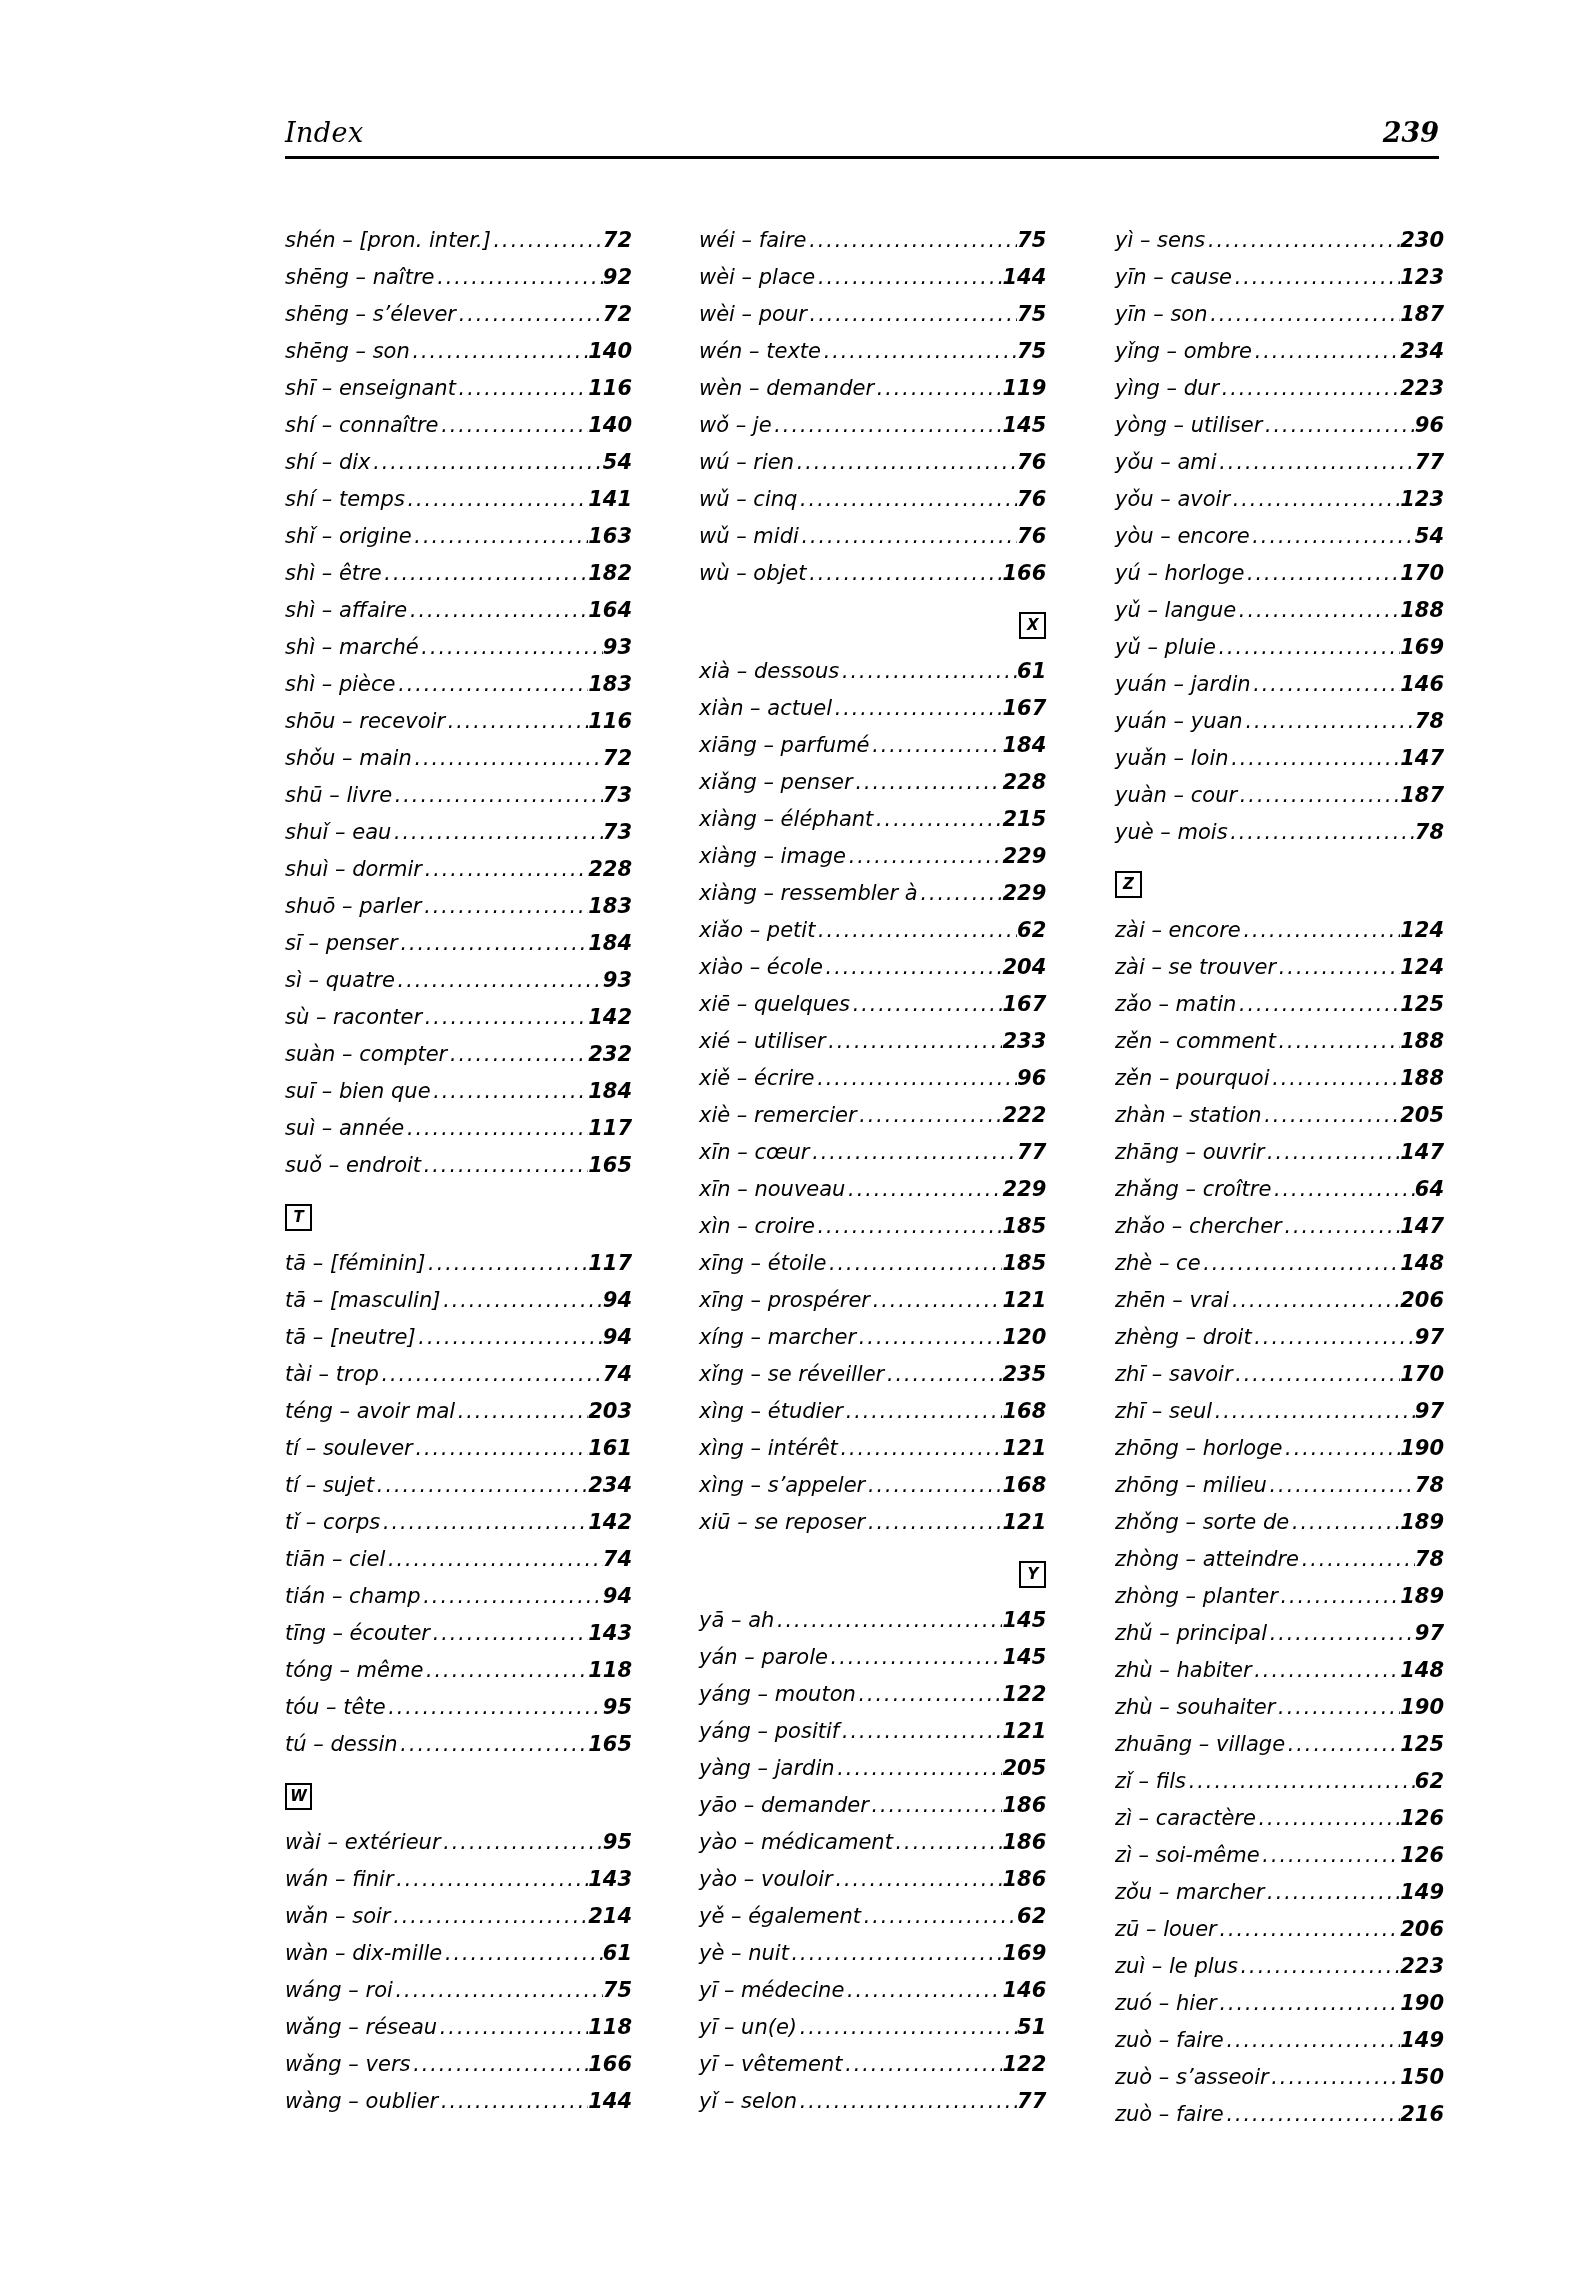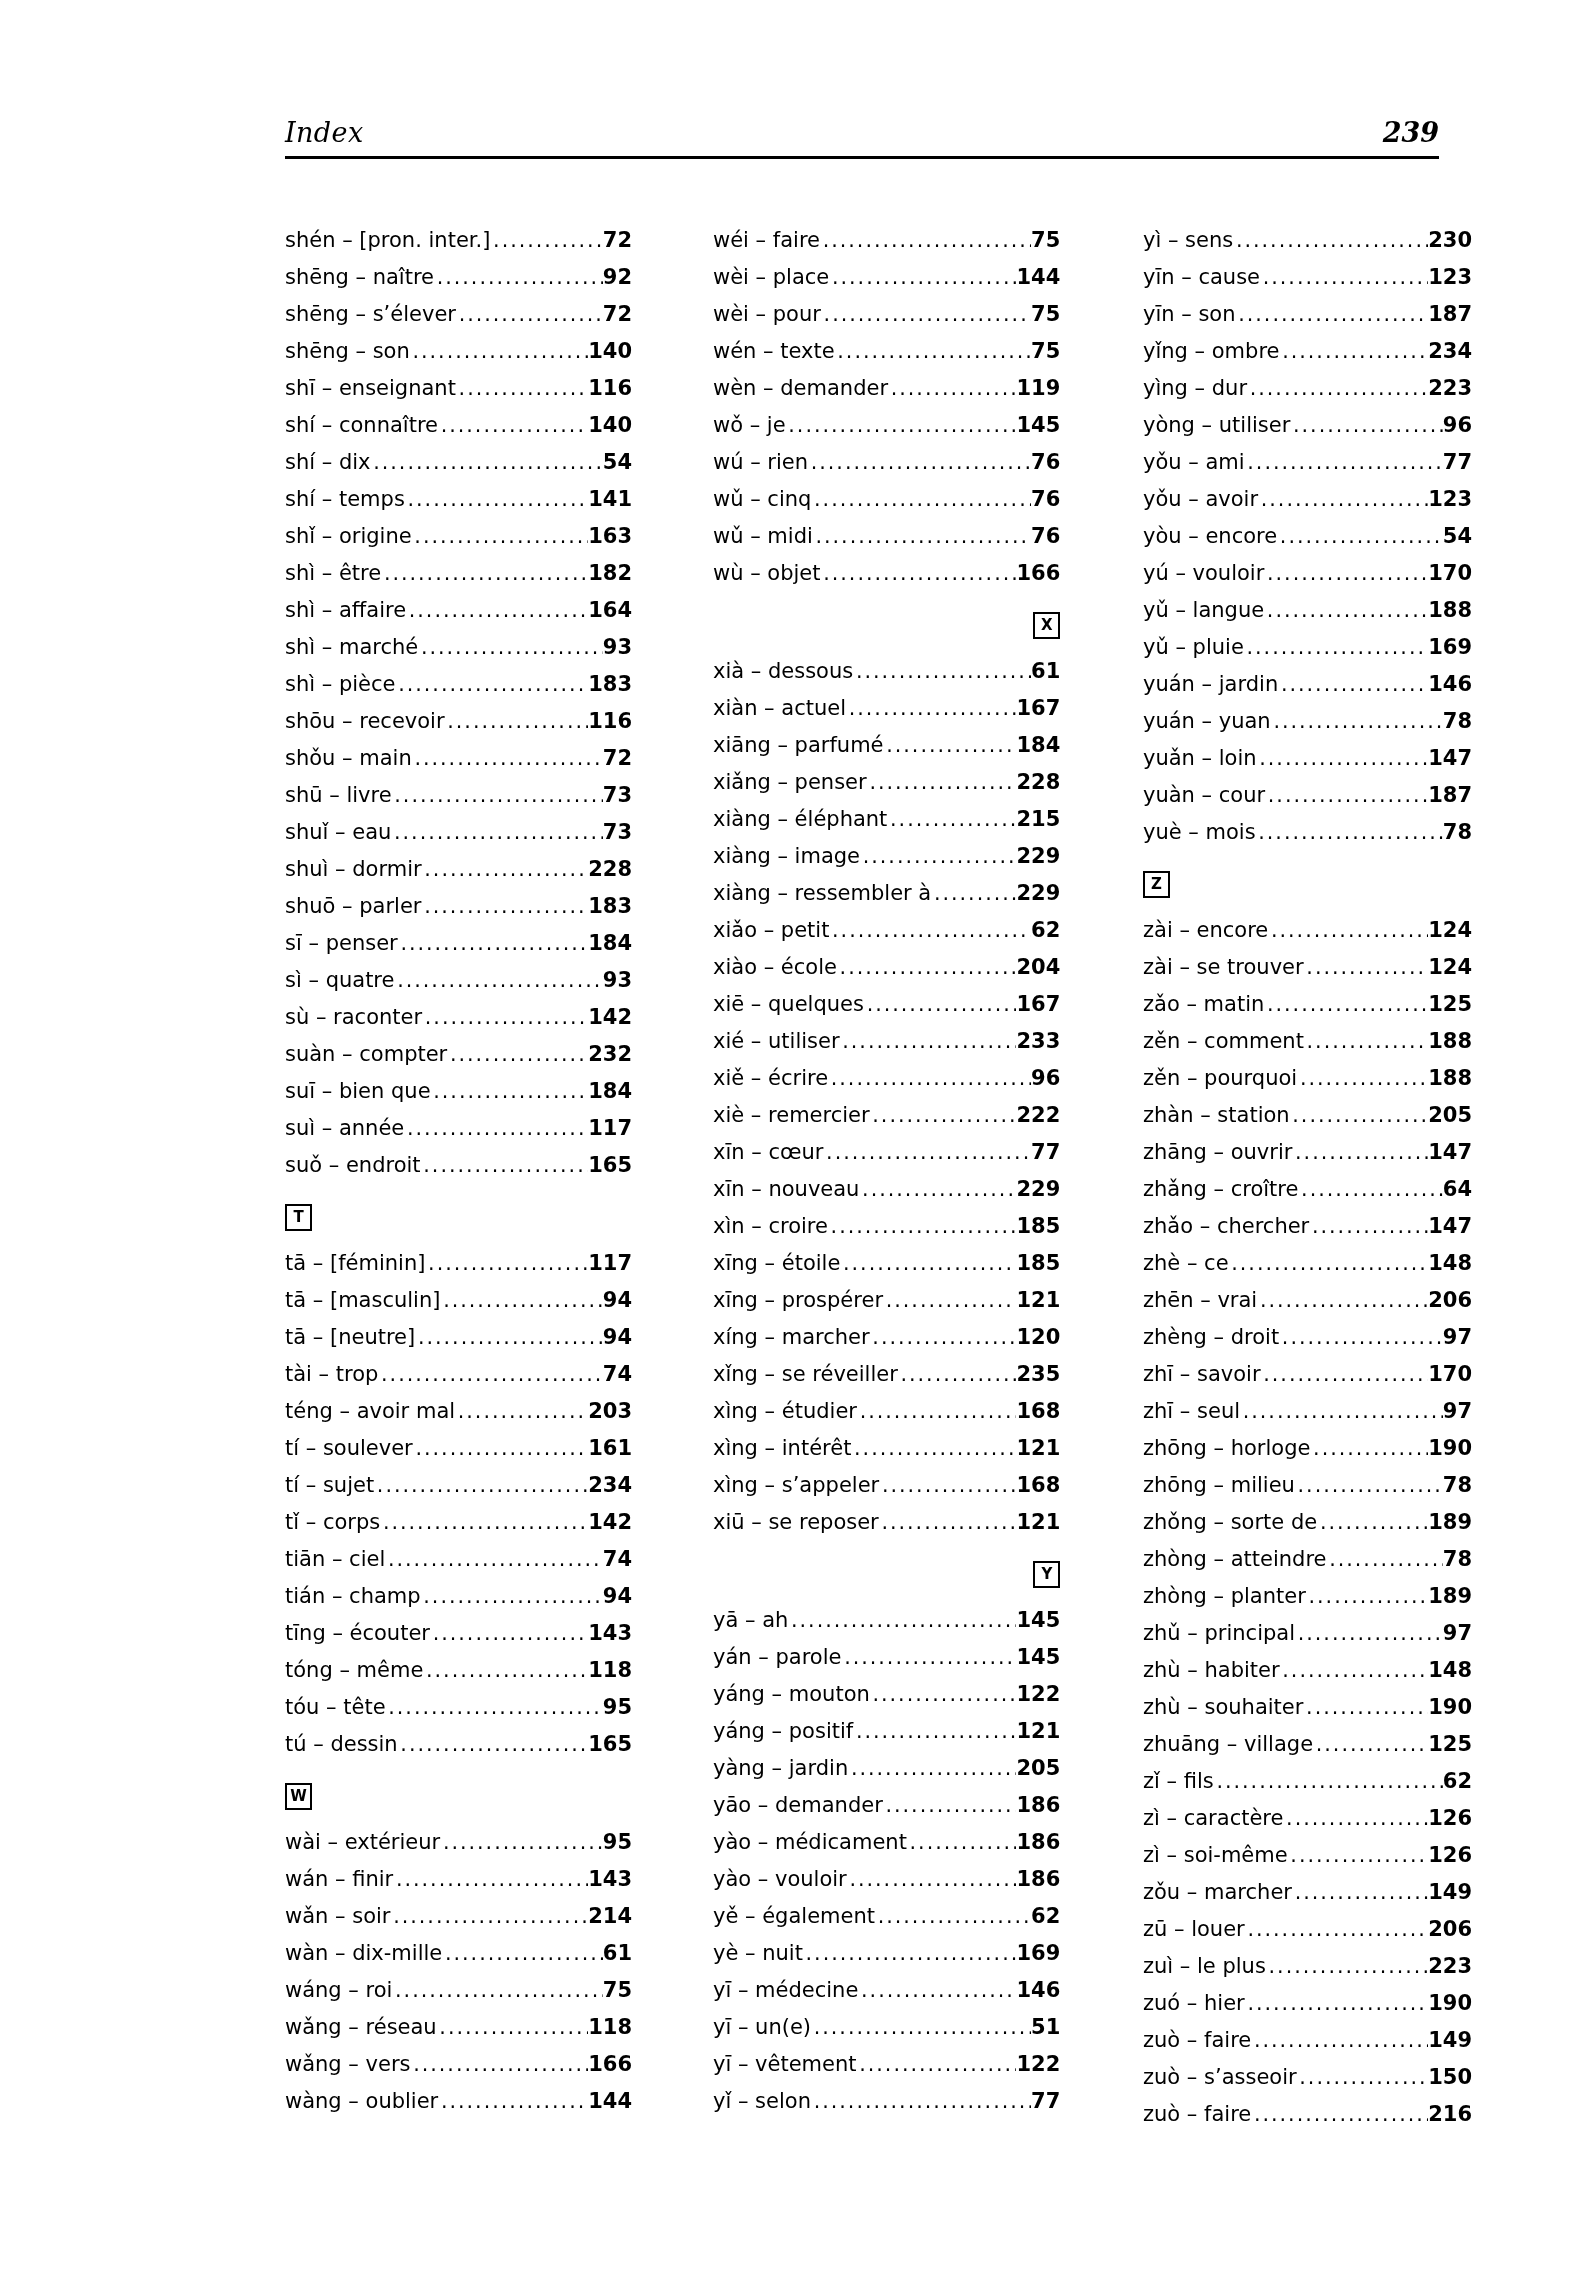--- a/index.html
+++ b/index.html
@@ -54,21 +54,22 @@
     height: 2.7px;
     background: #000000;
   }
   
   .columns {
     position: absolute;
     left: 285px;
     top: 222px;
     width: 1157px;
     display: flex;
-    gap: 16px;
+    gap: 2px;
+    font-style: italic;
   }
   .column {
     width: 385px;
     box-sizing: border-box;
   }
   .column.c1 { padding-right: 38px; }
   .column.c2 { padding-left: 27px; padding-right: 10.7px; text-align: right; }
   .column.c3 { padding-left: 56px; }
 
   .entry {
@@ -539,21 +540,21 @@
           <span class="pg">77</span>
         </div><div class="entry">
           <span class="term">yǒu – avoir</span>
           <span class="dots">............................................................</span>
           <span class="pg">123</span>
         </div><div class="entry">
           <span class="term">yòu – encore</span>
           <span class="dots">............................................................</span>
           <span class="pg">54</span>
         </div><div class="entry">
-          <span class="term">yú – vouloir</span>
+          <span class="term">yú – horloge</span>
           <span class="dots">............................................................</span>
           <span class="pg">170</span>
         </div><div class="entry">
           <span class="term">yǔ – langue</span>
           <span class="dots">............................................................</span>
           <span class="pg">188</span>
         </div><div class="entry">
           <span class="term">yǔ – pluie</span>
           <span class="dots">............................................................</span>
           <span class="pg">169</span>

